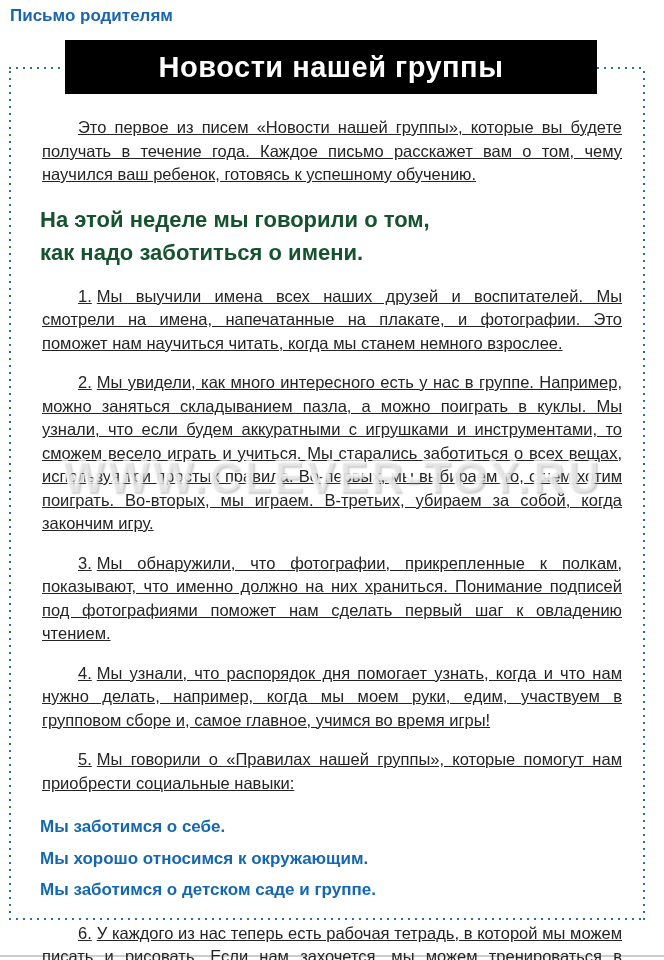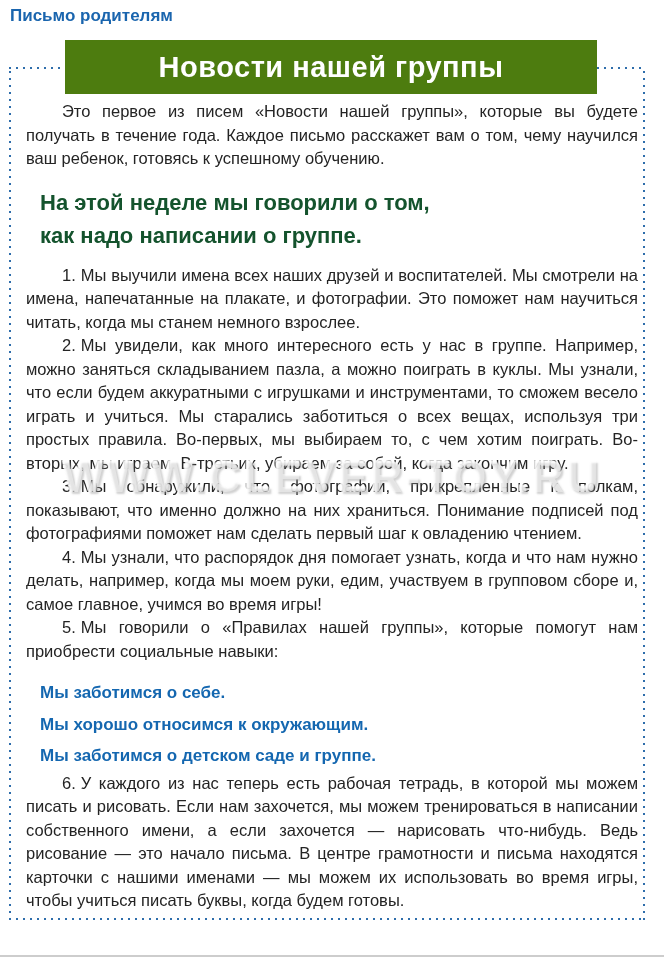--- a/index.html
+++ b/index.html
@@ -29,35 +29,35 @@
     background-image: repeating-linear-gradient(0deg, #2e6dab 0 2px, transparent 2px 7px);
   }
   .frame-top { top: 67px; }
   .frame-bottom { top: 918px; }
   .frame-left { left: 9px; }
   .frame-right { left: 643px; }
 
   
   .banner {
     position: absolute; left: 65px; top: 40px; width: 532px; height: 54px;
-    background: #4d7c0f; z-index: 3;
+    background: #000000; z-index: 3;
     display: flex; align-items: center; justify-content: center;
   }
   .banner-title {
     color: #ffffff; font-size: 29px; font-weight: bold; letter-spacing: 0.5px;
   }
 
   
   .content {
     position: absolute; left: 26px; top: 100px; width: 612px;
     font-size: 16.5px; line-height: 23.5px; color: #242424;
     text-align: justify;
     z-index: 2;
   }
-  .content p { margin: 0; text-indent: 36px; }
+  .content p { margin: 16px; text-indent: 36px; text-decoration: underline; }
   .num { font-weight: normal; margin-right: 5px; }
 
   .week-heading {
     margin: 15px 0 0 14px;
     font-size: 22px; font-weight: bold; line-height: 33px;
     color: #14532d; text-align: left; text-indent: 0;
   }
   .items { margin-top: 12px; }
   .rules {
     margin: 14px 0 0 14px;
@@ -105,21 +105,21 @@
   <div class="banner">
     <span class="banner-title">Новости нашей группы</span>
   </div>
 
   <div class="content">
 
     <p>Это первое из писем «Новости нашей группы», которые вы будете получать в течение года. Каждое письмо расскажет вам о том, чему научился ваш ребенок, готовясь к успешному обучению.</p>
 
     <div class="week-heading">
       <div>На этой неделе мы говорили о том,</div>
-      <div>как надо написании о группе.</div>
+      <div>как надо заботиться о имени.</div>
     </div>
 
     <div class="items">
       <p><span class="num">1.</span><span>Мы выучили имена всех наших друзей и воспитателей. Мы смотрели на имена, напечатанные на плакате, и фотографии. Это поможет нам научиться читать, когда мы станем немного взрослее.</span></p>
       <p><span class="num">2.</span><span>Мы увидели, как много интересного есть у нас в группе. Например, можно заняться складыванием пазла, а можно поиграть в куклы. Мы узнали, что если будем аккуратными с игрушками и инструментами, то сможем весело играть и учиться. Мы старались заботиться о всех вещах, используя три простых правила. Во-первых, мы выбираем то, с чем хотим поиграть. Во-вторых, мы играем. В-третьих, убираем за собой, когда закончим игру.</span></p>
       <p><span class="num">3.</span><span>Мы обнаружили, что фотографии, прикрепленные к полкам, показывают, что именно должно на них храниться. Понимание подписей под фотографиями поможет нам сделать первый шаг к овладению чтением.</span></p>
       <p><span class="num">4.</span><span>Мы узнали, что распорядок дня помогает узнать, когда и что нам нужно делать, например, когда мы моем руки, едим, участвуем в групповом сборе и, самое главное, учимся во время игры!</span></p>
       <p><span class="num">5.</span><span>Мы говорили о «Правилах нашей группы», которые помогут нам приобрести социальные навыки:</span></p>
     </div>
 

